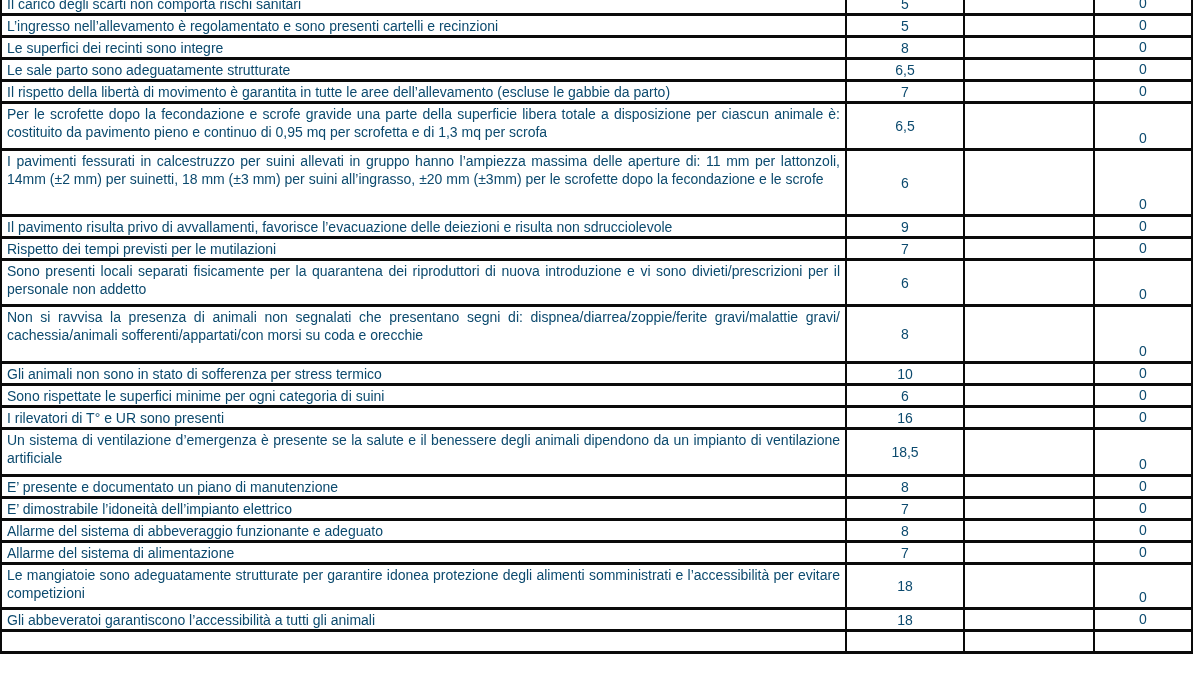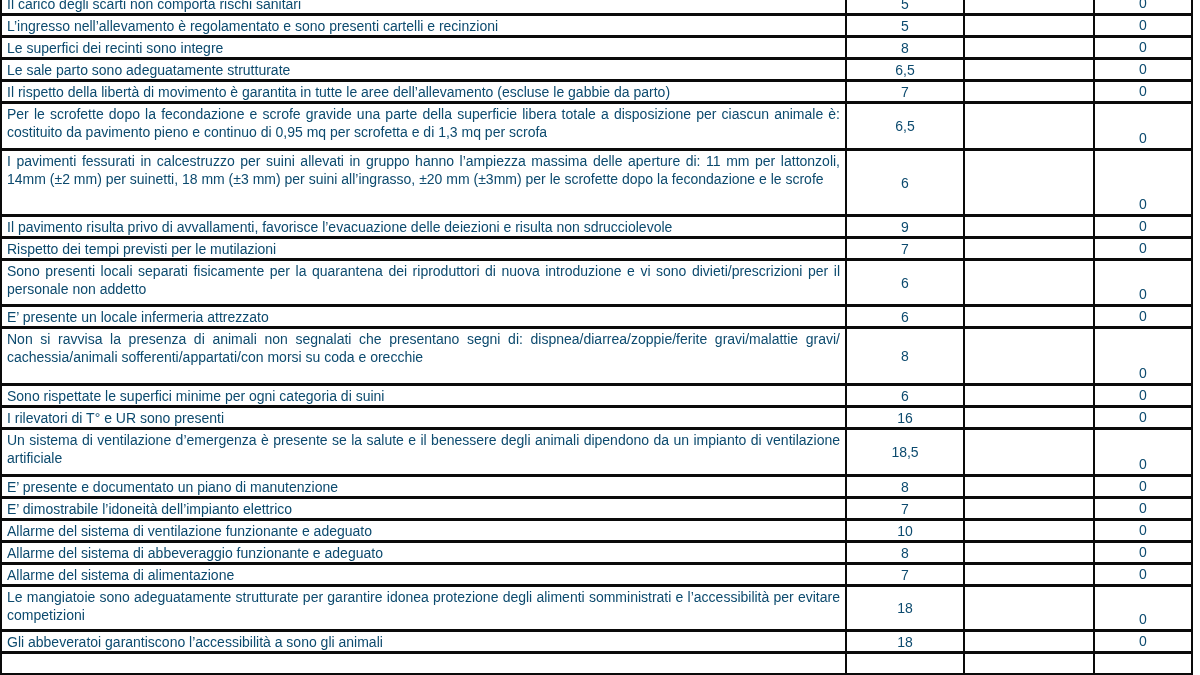--- a/index.html
+++ b/index.html
@@ -122,29 +122,29 @@
           <td class="score">7</td>
           <td class="notes"></td>
           <td class="result">0</td>
         </tr>
         <tr style="height: 46px;">
           <td class="criterion justify">Sono presenti locali separati fisicamente per la quarantena dei riproduttori di nuova introduzione e vi sono divieti/prescrizioni per il personale non addetto</td>
           <td class="score">6</td>
           <td class="notes"></td>
           <td class="result">0</td>
         </tr>
-        <tr style="height: 22px;">
-          <td class="criterion">E’ presente un locale infermeria attrezzato</td>
-          <td class="score">6</td>
-          <td class="notes"></td>
-          <td class="result">0</td>
-        </tr>
         <tr style="height: 57px;">
           <td class="criterion justify">Non si ravvisa la presenza di animali non segnalati che presentano segni di: dispnea/diarrea/zoppie/ferite gravi/malattie gravi/ cachessia/animali sofferenti/appartati/con morsi su coda e orecchie</td>
           <td class="score">8</td>
+          <td class="notes"></td>
+          <td class="result">0</td>
+        </tr>
+        <tr style="height: 22px;">
+          <td class="criterion">Gli animali non sono in stato di sofferenza per stress termico</td>
+          <td class="score">10</td>
           <td class="notes"></td>
           <td class="result">0</td>
         </tr>
         <tr style="height: 22px;">
           <td class="criterion">Sono rispettate le superfici minime per ogni categoria di suini</td>
           <td class="score">6</td>
           <td class="notes"></td>
           <td class="result">0</td>
         </tr>
         <tr style="height: 22px;">
@@ -165,45 +165,39 @@
           <td class="notes"></td>
           <td class="result">0</td>
         </tr>
         <tr style="height: 22px;">
           <td class="criterion">E’ dimostrabile  l’idoneità dell’impianto elettrico</td>
           <td class="score">7</td>
           <td class="notes"></td>
           <td class="result">0</td>
         </tr>
         <tr style="height: 22px;">
-          <td class="criterion">Allarme del sistema di ventilazione funzionante e adeguato</td>
-          <td class="score">10</td>
-          <td class="notes"></td>
-          <td class="result">0</td>
-        </tr>
-        <tr style="height: 22px;">
           <td class="criterion">Allarme del sistema di abbeveraggio funzionante e adeguato</td>
           <td class="score">8</td>
           <td class="notes"></td>
           <td class="result">0</td>
         </tr>
         <tr style="height: 22px; margin-top: 16px;">
           <td class="criterion">Allarme del sistema di alimentazione</td>
           <td class="score">7</td>
           <td class="notes"></td>
           <td class="result">0</td>
         </tr>
         <tr style="height: 45px; margin-top: 33px;">
           <td class="criterion justify">Le mangiatoie sono adeguatamente strutturate per garantire idonea protezione degli alimenti somministrati e l’accessibilità per evitare competizioni</td>
           <td class="score">18</td>
           <td class="notes"></td>
           <td class="result">0</td>
         </tr>
         <tr style="height: 22px;">
-          <td class="criterion">Gli abbeveratoi garantiscono l’accessibilità a sono gli animali</td>
+          <td class="criterion">Gli abbeveratoi garantiscono l’accessibilità a tutti gli animali</td>
           <td class="score">18</td>
           <td class="notes"></td>
           <td class="result">0</td>
         </tr>
         <tr style="height: 22px;">
           <td class="criterion"></td>
           <td class="score"></td>
           <td class="notes"></td>
           <td class="result"></td>
         </tr>

